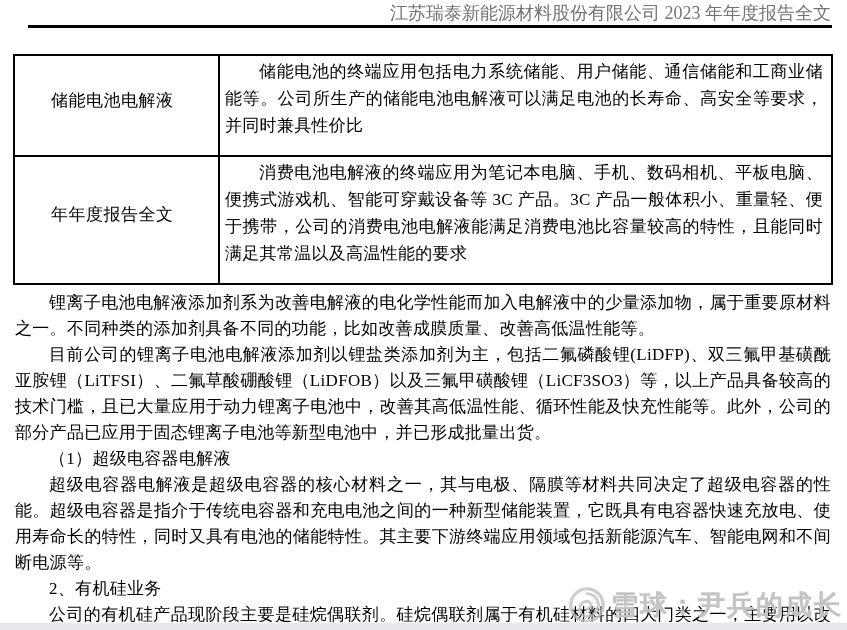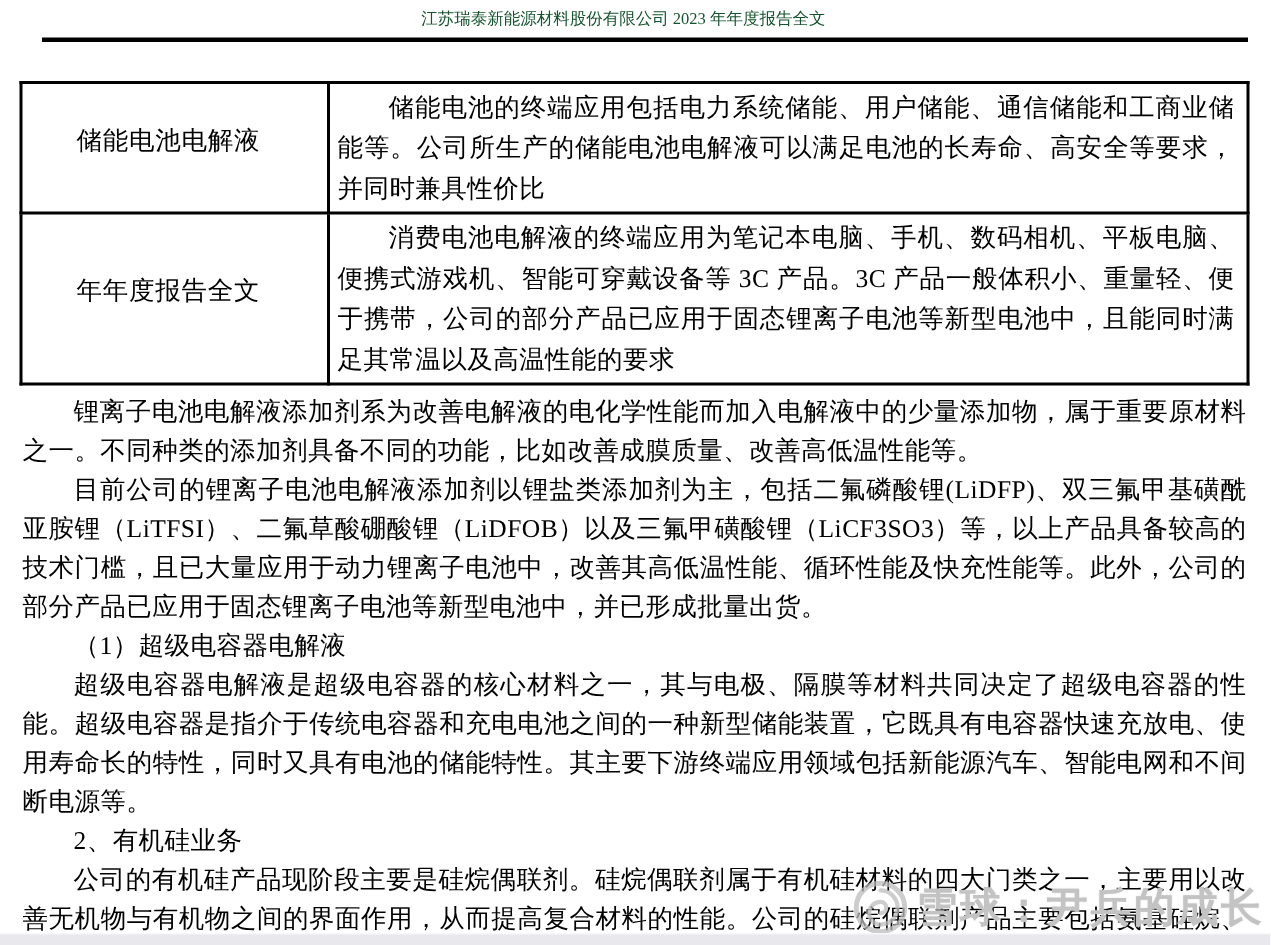--- a/index.html
+++ b/index.html
@@ -7,24 +7,24 @@
     position: relative;
     width: 847px;
     height: 630px;
     background: #ffffff;
     overflow: hidden;
     font-family: "Liberation Serif", "DejaVu Serif", serif;
     color: #000000;
   }
   .doc-header {
     padding: 4px 16px 0 0;
-    text-align: center;
-    font-size: 11px;
+    text-align: right;
+    font-size: 18px;
     line-height: 19px;
-    color: #14532d;
+    color: #737373;
     white-space: nowrap;
   }
   .header-rule {
     height: 3px;
     background: #000;
     margin: 2px 15px 0 28px;
   }
   table.info-table {
     border-collapse: collapse;
     margin: 26px 14px 0 13px;
@@ -35,21 +35,21 @@
     border: 2px solid #000;
     vertical-align: middle;
     font-size: 17px;
   }
   td.cell-label {
     width: 163px;
     padding: 2px 4px 13px 36px;
     letter-spacing: 0.5px;
   }
   td.cell-desc {
-    padding: 2px 8px 2px 5px;
+    padding: 2px 8px 16px 5px;
     line-height: 27px;
     text-align: justify;
     text-indent: 2em;
     letter-spacing: 0.3px;
   }
   tr.row-storage  { height: 59px; }
   tr.row-consumer { height: 103px; }
   .doc-body {
     margin: 5px 16px 0 15px;
     font-size: 17px;
@@ -101,21 +101,21 @@
   <div class="header-rule"></div>
 
   <table class="info-table">
     <tbody>
       <tr class="row-storage">
         <td class="cell-label">储能电池电解液</td>
         <td class="cell-desc">储能电池的终端应用包括电力系统储能、用户储能、通信储能和工商业储能等。公司所生产的储能电池电解液可以满足电池的长寿命、高安全等要求，并同时兼具性价比</td>
       </tr>
       <tr class="row-consumer">
         <td class="cell-label">年年度报告全文</td>
-        <td class="cell-desc">消费电池电解液的终端应用为笔记本电脑、手机、数码相机、平板电脑、便携式游戏机、智能可穿戴设备等 3C 产品。3C 产品一般体积小、重量轻、便于携带，公司的部分产品已应用于固态锂离子电池等新型电池中，且能同时满足其常温以及高温性能的要求</td>
+        <td class="cell-desc">消费电池电解液的终端应用为笔记本电脑、手机、数码相机、平板电脑、便携式游戏机、智能可穿戴设备等 3C 产品。3C 产品一般体积小、重量轻、便于携带，公司的消费电池电解液能满足消费电池比容量较高的特性，且能同时满足其常温以及高温性能的要求</td>
       </tr>
     </tbody>
   </table>
 
   <div class="doc-body">
     <p>锂离子电池电解液添加剂系为改善电解液的电化学性能而加入电解液中的少量添加物，属于重要原材料之一。不同种类的添加剂具备不同的功能，比如改善成膜质量、改善高低温性能等。</p>
     <p>目前公司的锂离子电池电解液添加剂以锂盐类添加剂为主，包括二氟磷酸锂(LiDFP)、双三氟甲基磺酰亚胺锂（LiTFSI）、二氟草酸硼酸锂（LiDFOB）以及三氟甲磺酸锂（LiCF3SO3）等，以上产品具备较高的技术门槛，且已大量应用于动力锂离子电池中，改善其高低温性能、循环性能及快充性能等。此外，公司的部分产品已应用于固态锂离子电池等新型电池中，并已形成批量出货。</p>
     <p class="hd">（1）超级电容器电解液</p>
     <p>超级电容器电解液是超级电容器的核心材料之一，其与电极、隔膜等材料共同决定了超级电容器的性能。超级电容器是指介于传统电容器和充电电池之间的一种新型储能装置，它既具有电容器快速充放电、使用寿命长的特性，同时又具有电池的储能特性。其主要下游终端应用领域包括新能源汽车、智能电网和不间断电源等。</p>
     <p class="hd">2、有机硅业务</p>

